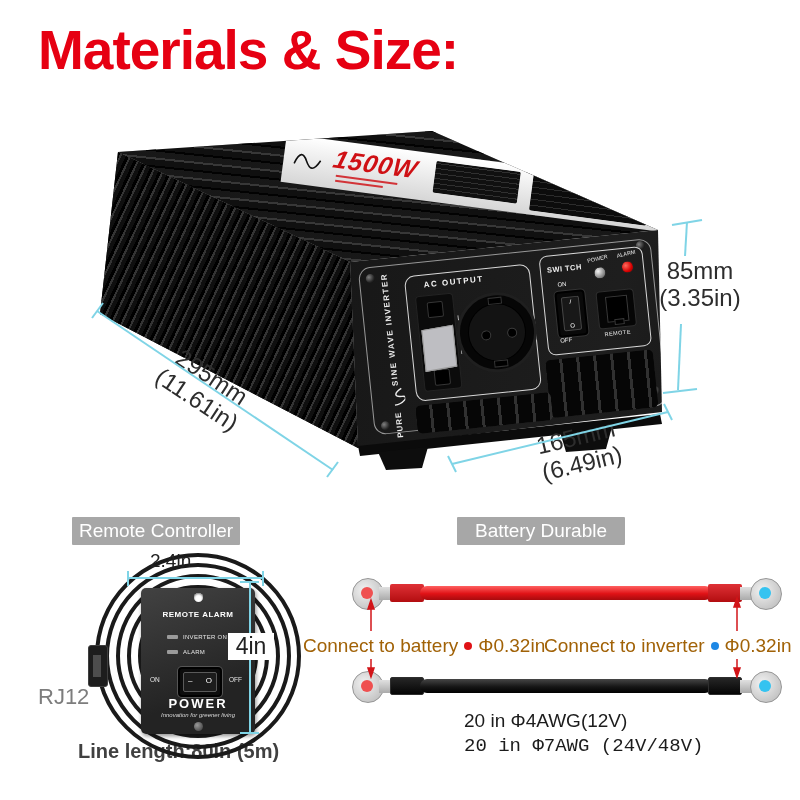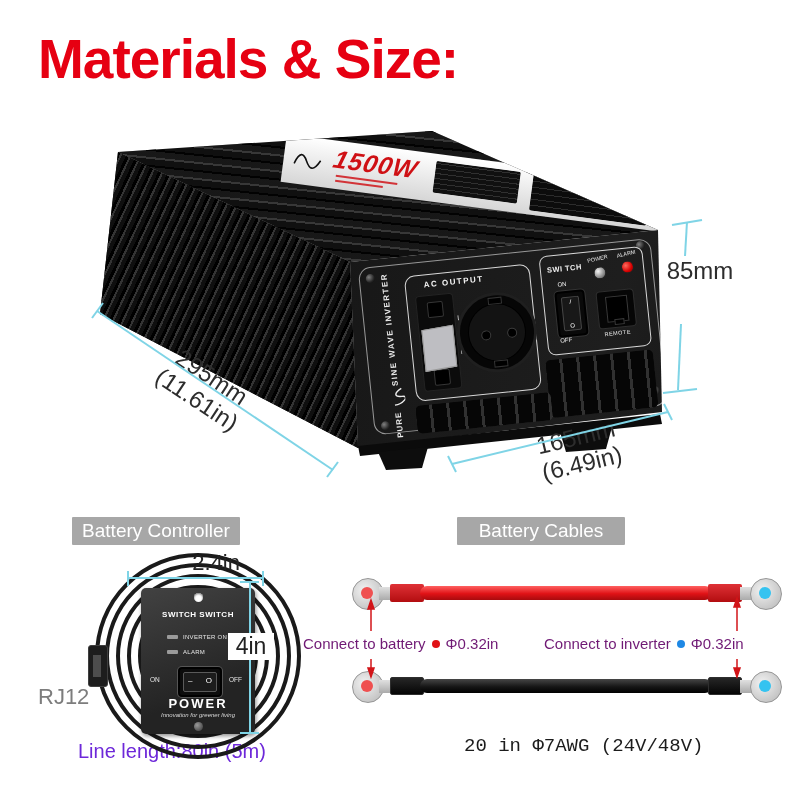--- a/index.html
+++ b/index.html
@@ -1,21 +1,21 @@
 <!DOCTYPE html>
 <html><head>
 <meta charset="utf-8">
 <style>
   html,body{margin:0;padding:0;background:#fff;}
   #stage{position:relative;width:800px;height:800px;overflow:hidden;background:#fff;
          font-family:"Liberation Sans","DejaVu Sans",sans-serif;}
   .abs{position:absolute;}
 
   
-  .page-title{left:38px;top:18px;font-size:55px;font-weight:bold;color:#e60012;letter-spacing:-1px;margin-top:9px;}
+  .page-title{left:38px;top:18px;font-size:55px;font-weight:bold;color:#e60012;letter-spacing:-1px;}
   .page-subtitle{left:52px;top:90px;font-size:21px;color:#9b9b9b;}
 
   
   .face{position:absolute;inset:0;}
   .face-top{clip-path:polygon(118px 152px,432px 131px,658px 230px,350px 262px);
     background-color:#101010;
     background-image:repeating-linear-gradient(186deg,rgba(95,95,95,.5) 0 2px,rgba(0,0,0,0) 2px 8px,rgba(0,0,0,.9) 8px 10px,rgba(35,35,35,.4) 10px 16px);}
   .face-left{clip-path:polygon(118px 152px,350px 262px,358px 448px,100px 314px);
     background-color:#141414;
     background-image:repeating-linear-gradient(115deg,#000 0 3px,#343434 3px 5px,#0f0f0f 5px 9px);}
@@ -122,41 +122,41 @@
     border-radius:4px;box-shadow:0 0 0 1px #555;}
   .rc-rocker-btn{position:absolute;inset:3px;background:#1c1c1c;border:1px solid #5a5a5a;border-radius:2px;}
   .rc-dash{position:absolute;left:4px;top:3px;font-size:8px;color:#fff;}
   .rc-oh{position:absolute;right:4px;top:3px;font-size:8px;color:#fff;}
   .rc-off{position:absolute;left:88px;top:88px;font-size:6.5px;color:#e6e6e6;}
   .rc-brand{position:absolute;left:0;top:108px;width:100%;text-align:center;font-size:13px;font-weight:bold;
     letter-spacing:2px;color:#fff;}
   .rc-slogan{position:absolute;left:0;top:124px;width:100%;text-align:center;font-size:6px;font-style:italic;color:#d9d9d9;}
   .rc-screw{position:absolute;left:53px;top:134px;width:9px;height:9px;border-radius:50%;
     background:radial-gradient(circle at 35% 35%,#9a9a9a,#333);}
-  .dim-24{left:150px;top:550px;width:90px;text-align:right;font-size:22px;color:#222;z-index:6;}
+  .dim-24{left:150px;top:550px;width:90px;text-align:left;font-size:19px;color:#222;z-index:6;}
   .dim-4in{left:228px;top:633px;width:46px;text-align:center;font-size:23px;color:#222;background:#fff;z-index:6;}
-  .line-length{left:78px;top:740px;font-size:20px;color:#6d28d9;}
+  .line-length{left:78px;top:740px;font-size:20px;color:#404040;font-weight:bold;}
 
   
   .cable{width:428px;height:30px;z-index:2;}
   .cable-red{left:352px;top:578px;}
   .cable-black{left:352px;top:671px;}
   .ringt{position:absolute;top:0;width:30px;height:30px;border-radius:50%;
     background:radial-gradient(circle at 38% 38%,#f2f2f2,#b5b5b5);border:1px solid #969696;}
   .ringt-hole{position:absolute;left:8px;top:8px;width:12px;height:12px;border-radius:50%;}
   .hole-red{background:#ef5050;}
   .hole-blue{background:#35c3f0;}
   .neck{position:absolute;top:9px;width:13px;height:13px;background:linear-gradient(180deg,#e0e0e0,#aaa);}
   .shrink{position:absolute;top:6px;width:34px;height:18px;border-radius:2px;}
   .shrink-red{background:linear-gradient(180deg,#df3136,#b30d10);}
   .shrink-black{background:linear-gradient(180deg,#262626,#050505);border:1px solid #2e2e2e;box-sizing:border-box;}
   .wire{position:absolute;left:68px;top:8px;width:292px;height:14px;border-radius:7px;}
   .wire-red{background:linear-gradient(180deg,#ff6060,#e01216 55%,#a80b0e);}
   .wire-black{background:linear-gradient(180deg,#464646,#161616 55%,#000);}
-  .conn-row{display:flex;align-items:center;gap:6px;font-size:15px;color:#701a75;z-index:6;}
+  .conn-row{display:flex;align-items:center;gap:6px;font-size:19px;color:#a16207;z-index:6;}
   .conn-left{left:303px;top:635px;}
   .conn-right{left:544px;top:635px;}
   .dot{display:inline-block;width:8px;height:8px;border-radius:50%;}
   .dot-red{background:#e01216;}
   .dot-blue{background:#1e88e5;}
   .spec-line{left:464px;font-size:19px;color:#1c1c1c;}
   .spec1{top:710px;} .spec2{top:735px;font-family:Liberation Mono, monospace;}
 
   
   .overlay{position:absolute;left:0;top:0;z-index:5;pointer-events:none;}
@@ -243,48 +243,49 @@
         <div class="remote-label">REMOTE</div>
       </div>
 
       <div class="vents vents-a"></div>
       <div class="vents vents-b"></div>
     </div>
   </div>
 
   <div class="abs dim-text dim-85">
     <span>85mm</span>
+    <span>(3.35in)</span>
   </div>
   <div class="abs dim-text dim-295">
     <span>295mm</span>
     <span>(11.61in)</span>
   </div>
   <div class="abs dim-text dim-165">
     <span>165mm</span>
     <span>(6.49in)</span>
   </div>
 
-  <div class="abs badge badge-remote">Battery Controller</div>
-  <div class="abs badge badge-cables">Battery Cables</div>
+  <div class="abs badge badge-remote">Remote Controller</div>
+  <div class="abs badge badge-cables">Battery Durable</div>
 
   <div class="abs coil">
     <div class="ring" style="inset:0;"></div>
     <div class="ring" style="inset:10px;"></div>
     <div class="ring" style="inset:21px;"></div>
     <div class="ring" style="inset:32px;"></div>
     <div class="ring" style="inset:43px;"></div>
   </div>
   <div class="abs rj-connector">
     <div class="rj-tab"></div>
   </div>
   <div class="abs rj-label">RJ12</div>
 
   <div class="abs rc-panel">
     <div class="rc-hole"></div>
-    <div class="rc-title">SWITCH SWITCH</div>
+    <div class="rc-title">REMOTE ALARM</div>
     <div class="rc-led-row" style="top:46px;">
       <div class="rc-led"></div>
       <div class="rc-led-label">INVERTER ON</div>
     </div>
     <div class="rc-led-row" style="top:61px;">
       <div class="rc-led"></div>
       <div class="rc-led-label">ALARM</div>
     </div>
     <div class="rc-on">ON</div>
     <div class="rc-rocker">
@@ -334,20 +335,21 @@
     <span>Connect to battery</span>
     <span class="dot dot-red"></span>
     <span>Φ0.32in</span>
   </div>
   <div class="abs conn-row conn-right">
     <span>Connect to inverter</span>
     <span class="dot dot-blue"></span>
     <span>Φ0.32in</span>
   </div>
 
+  <div class="abs spec-line spec1">20 in Φ4AWG(12V)</div>
   <div class="abs spec-line spec2">20 in Φ7AWG (24V/48V)</div>
 
   <svg class="overlay" width="800" height="800" viewBox="0 0 800 800">
     <g stroke="#7fd4e6" stroke-width="2" fill="none">
       <line x1="672" y1="225" x2="702" y2="220"></line>
       <line x1="687" y1="222" x2="685" y2="256"></line>
       <line x1="681" y1="324" x2="678" y2="390"></line>
       <line x1="663" y1="393" x2="697" y2="389"></line>
     </g>
     <g stroke="#7fd4e6" stroke-width="2" fill="none">

